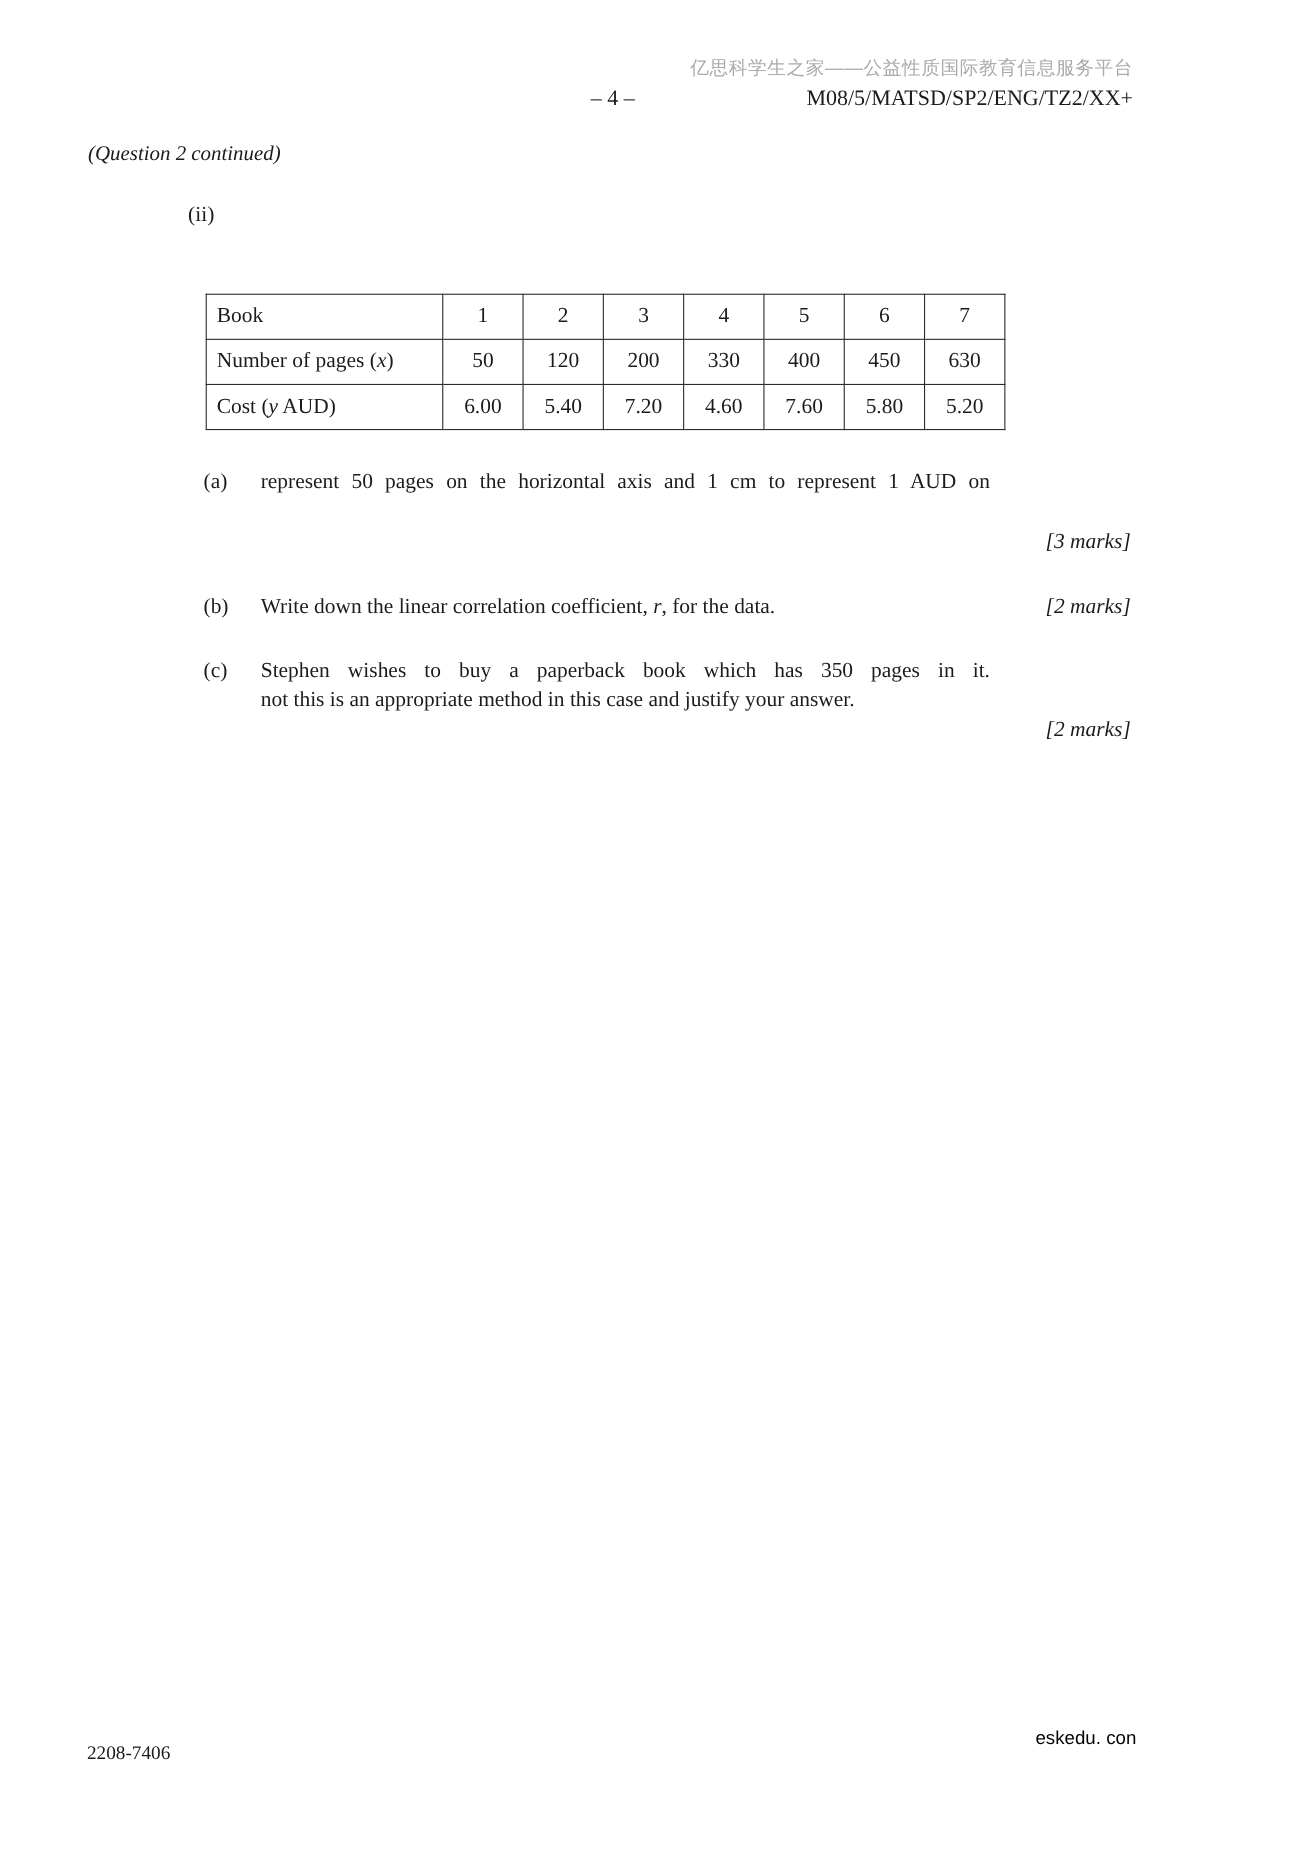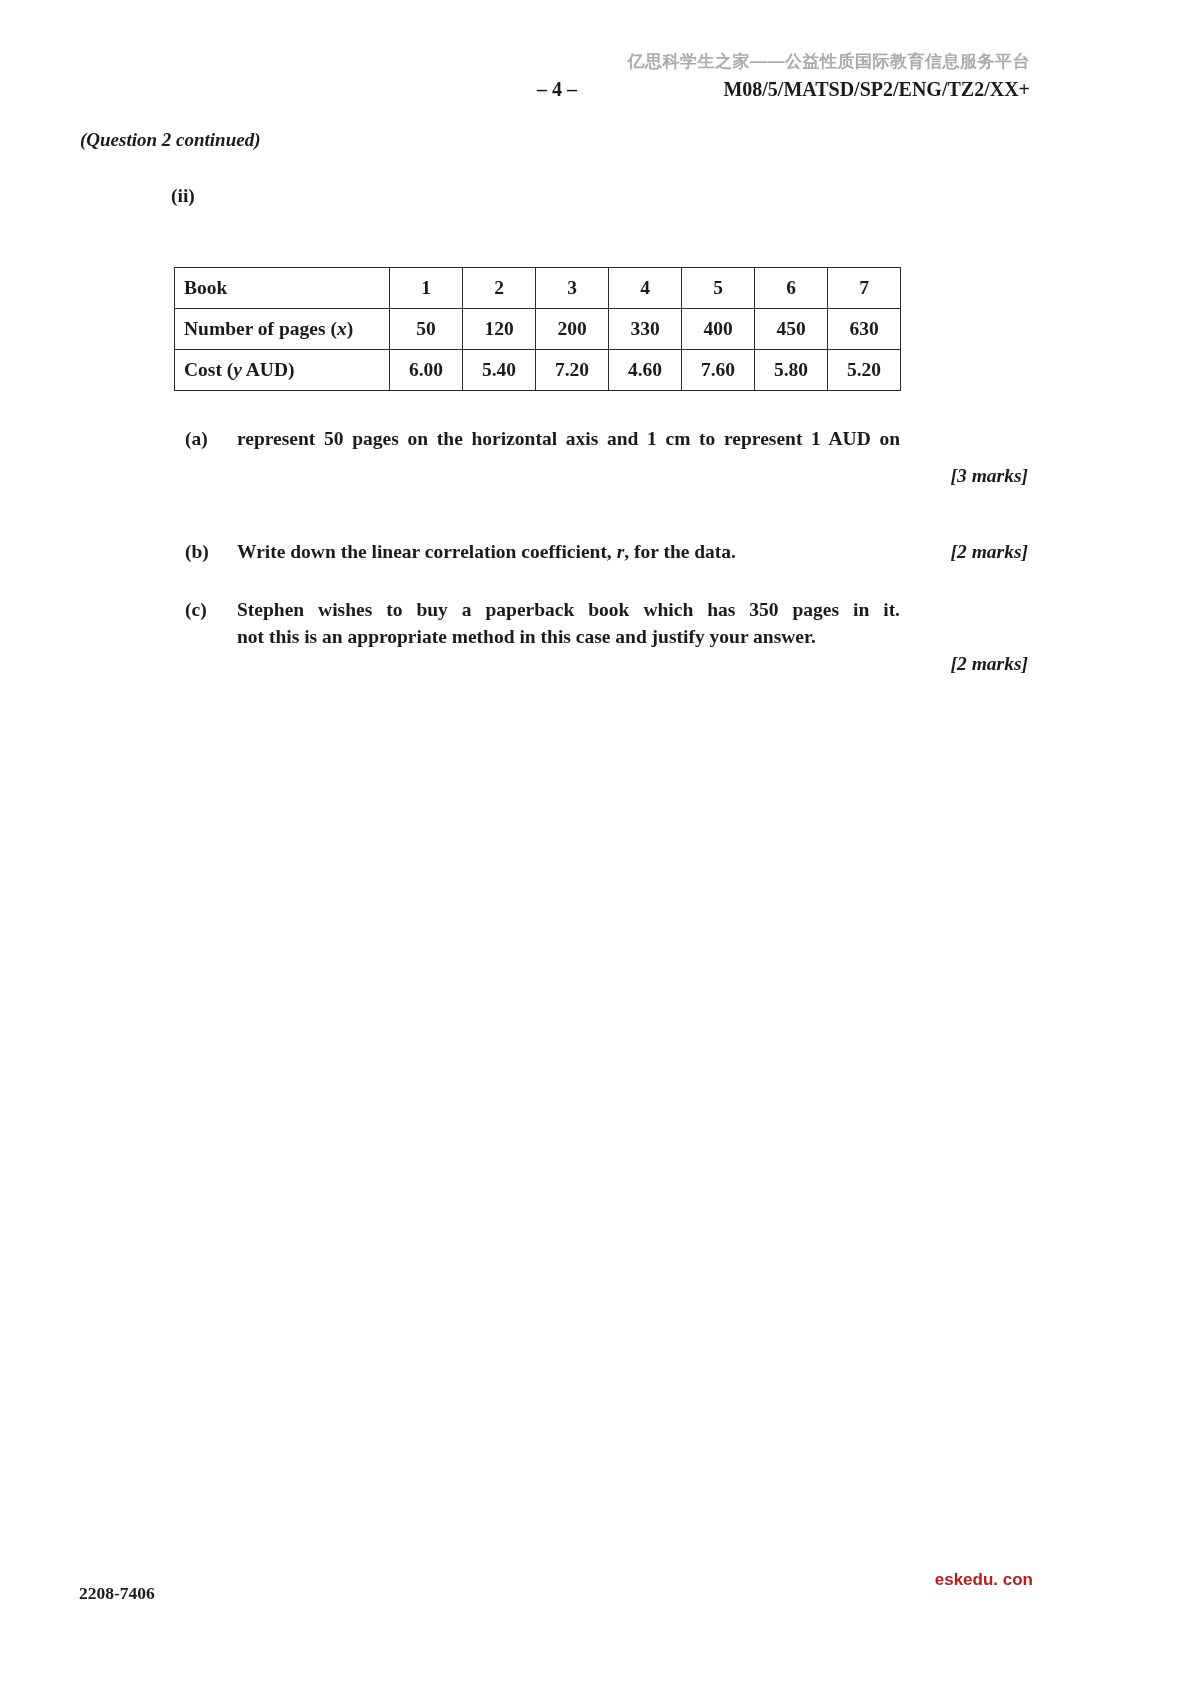--- a/index.html
+++ b/index.html
@@ -1,18 +1,18 @@
 <!DOCTYPE html>
 <html><head>
 <meta charset="utf-8">
 <style>
   html,body { margin:0; padding:0; background:#ffffff; }
   .page {
     position:relative; width:1191px; height:1684px; background:#ffffff;
-    font-family:"Liberation Serif", serif; color:#1b1b1b; overflow:hidden;font-weight:bold;
+    font-family:"Liberation Serif", serif; color:#1b1b1b; overflow:hidden;
   }
   .top-watermark {
     position:absolute; top:50px; right:161px;
     font-family:"Liberation Sans", sans-serif; font-size:17px; color:#ababab;
     letter-spacing:0.5px;
   }
   .page-number { position:absolute; top:78px; left:537px; font-size:20px; }
   .paper-code  { position:absolute; top:78px; right:161px; font-size:20px; }
   .continued   { position:absolute; top:129px; left:80px; font-size:19px; font-style:italic; }
 
@@ -23,43 +23,43 @@
 
   .block-ii { left:132px; top:182px; width:768px;margin-left:39px; }
   .block-ii .qlabel { width:53px; }
 
   .block-a { left:185px; top:425px; width:715px; }
   .block-b { left:185px; top:538px; width:715px; }
   .block-c { left:185px; top:596px; width:715px; }
   .block-a .qlabel, .block-b .qlabel, .block-c .qlabel { width:52px; }
 
   .marks { position:absolute; right:163px; font-size:19.5px; font-style:italic; line-height:27px; }
-  .marks-a { top:462px;text-align:center; }
+  .marks-a { top:479px;text-align:center; }
   .marks-b { top:538px; }
   .marks-c { top:650px; }
 
   .var { font-style:italic; }
 
   .data-table {
-    position:absolute; left:174px; top:267px;
+    position:absolute; left:187px; top:267px;
     border-collapse:collapse; table-layout:fixed;
   }
   .data-table td {
     border:1.5px solid #2b2b2b; height:40px; font-size:19.5px;
     text-align:center; padding:0; color:#1b1b1b;
   }
   .data-table td.rowlabel { width:205px; text-align:left; padding-left:9px; }
   .data-table td.datacell { width:72px; }
 
   .footer-code {
     position:absolute; left:79px; top:1583px; font-size:17.5px;
   }
   .footer-watermark {
     position:absolute; right:158px; top:1570px;
-    font-family:"Liberation Sans", sans-serif; font-size:17px; color:#b91c1c;
+    font-family:"Liberation Sans", sans-serif; font-size:17px; color:#000000;
   }
 </style>
 </head>
 <body>
 
 <div class="page">
 
   <div class="top-watermark">亿思科学生之家——公益性质国际教育信息服务平台</div>
 
   <div class="page-number">– 4 –</div>

